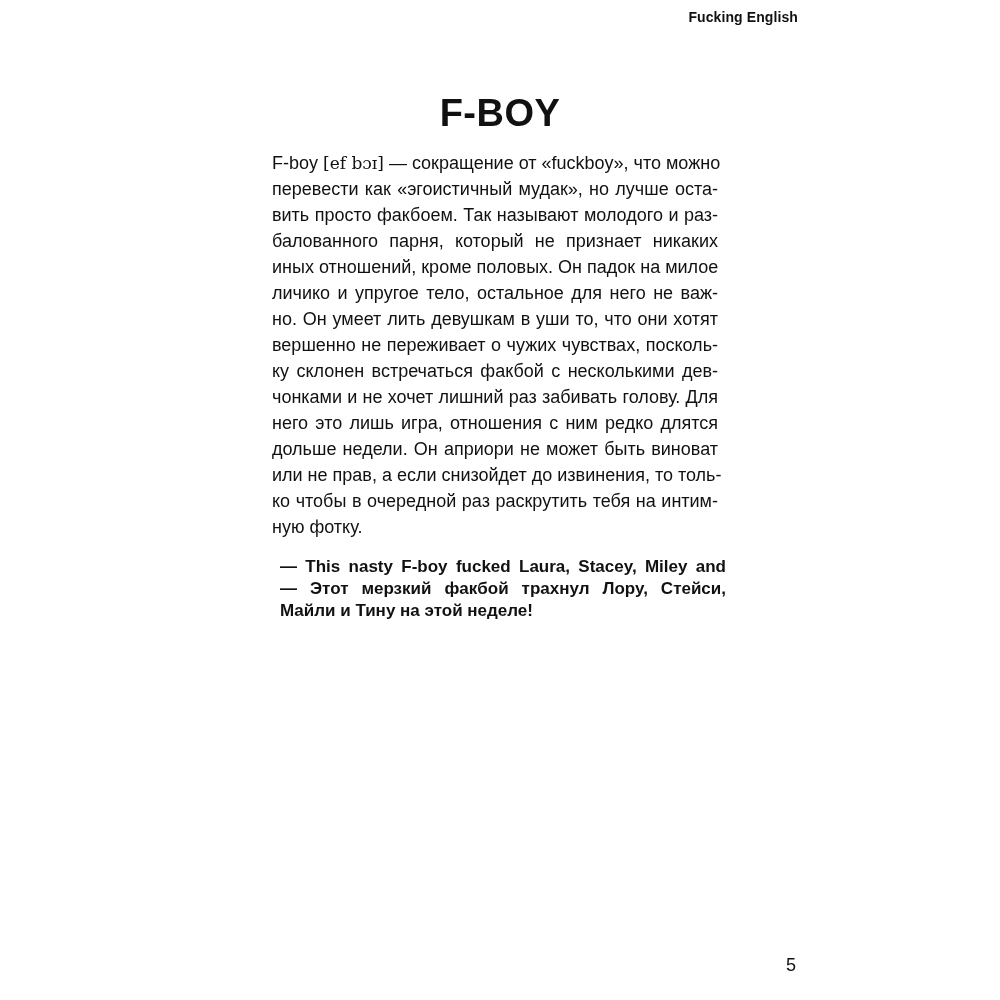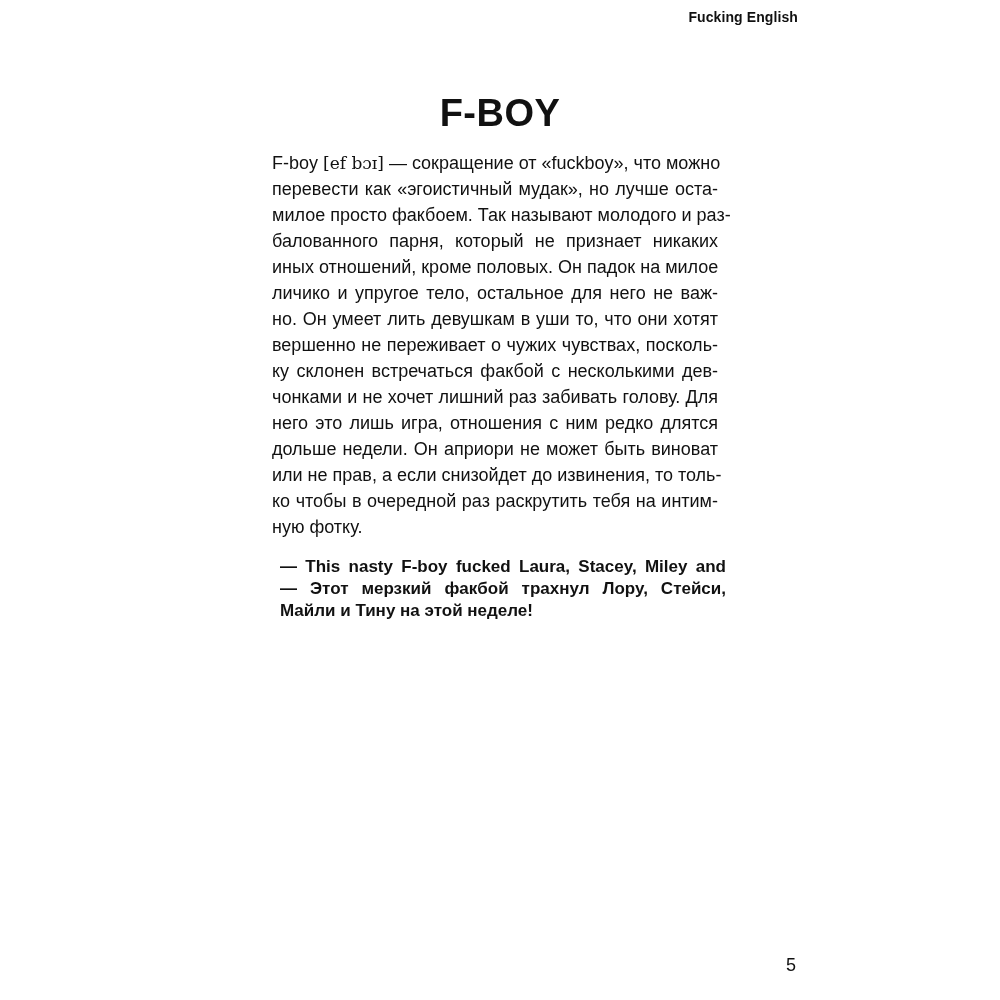--- a/index.html
+++ b/index.html
@@ -86,21 +86,21 @@
 </head>
 <body>
 
 <div class="running-header">Fucking English</div>
 
 <h1 class="page-title">F-BOY</h1>
 
 <div class="definition">
   <span class="line"><span>F-boy</span> <span class="phonetic">[ef bɔɪ]</span><span> — сокращение от «fuckboy», что можно</span></span>
   <span class="line">перевести как «эгоистичный мудак», но лучше оста-</span>
-  <span class="line">милое просто факбоем. Так называют молодого и раз-</span>
+  <span class="line">вить просто факбоем. Так называют молодого и раз-</span>
   <span class="line">балованного парня, который не признает никаких</span>
   <span class="line">иных отношений, кроме половых. Он падок на милое</span>
   <span class="line">личико и упругое тело, остальное для него не важ-</span>
   <span class="line">но. Он умеет лить девушкам в уши то, что они хотят</span>
   <span class="line">вершенно не переживает о чужих чувствах, посколь-</span>
   <span class="line">ку склонен встречаться факбой с несколькими дев-</span>
   <span class="line">чонками и не хочет лишний раз забивать голову. Для</span>
   <span class="line">него это лишь игра, отношения с ним редко длятся</span>
   <span class="line">дольше недели. Он априори не может быть виноват</span>
   <span class="line">или не прав, а если снизойдет до извинения, то толь-</span>

